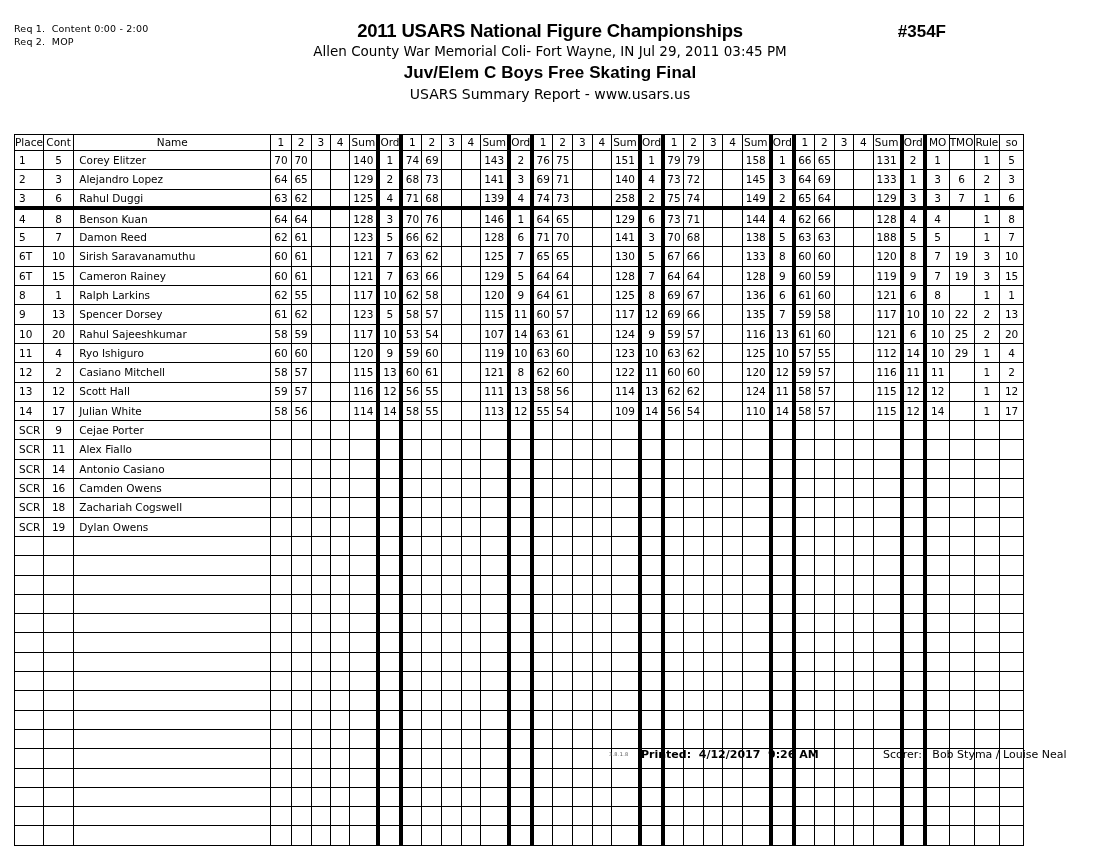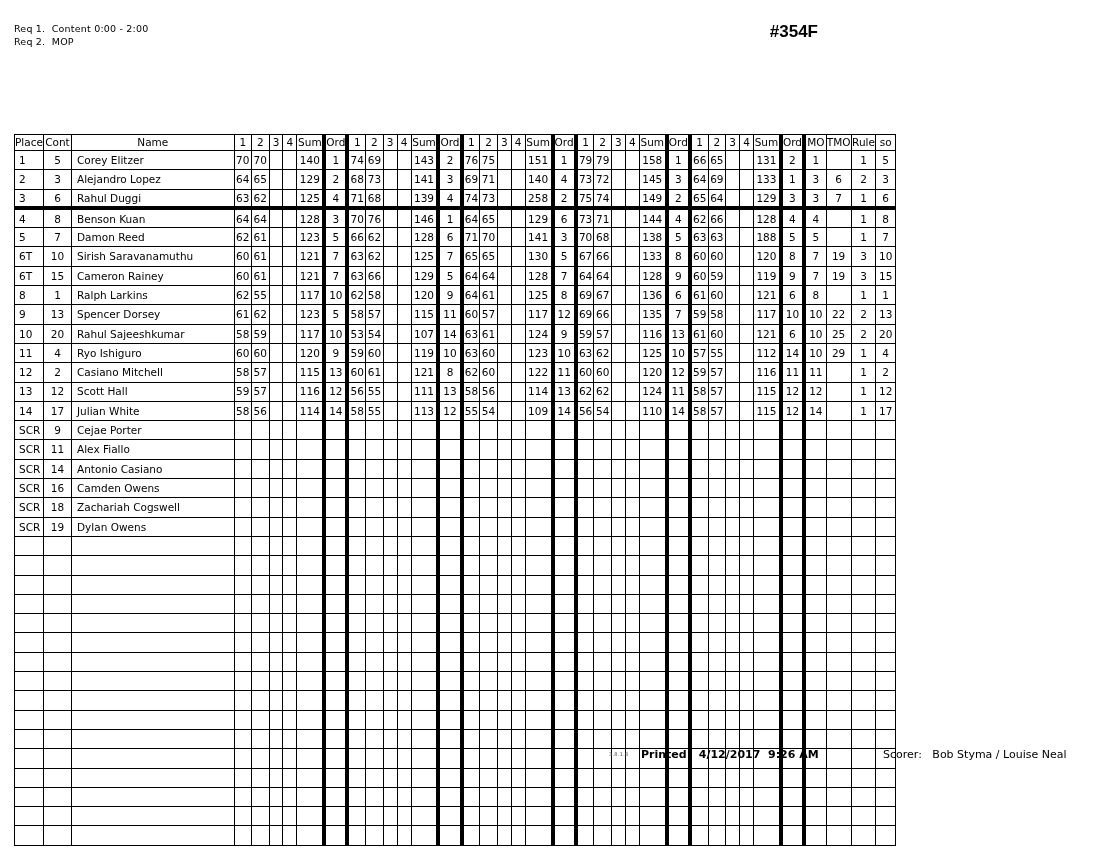--- a/index.html
+++ b/index.html
@@ -8,21 +8,21 @@
     margin: 0; padding: 0;
     background: #ffffff;
     width: 1100px; height: 850px;
     overflow: hidden;
   }
   body {
     font-family: "DejaVu Sans", sans-serif;
     color: #000000;
     -webkit-font-smoothing: none;
   }
-  .page { position: relative; width: 896px; height: 850px; }
+  .page { position: relative; width: 1024px; height: 850px; }
 
   
   .req-block {
     position: absolute; left: 14px; top: 22px;
     font-size: 9.5px; line-height: 13px;
     letter-spacing: 0.2px;
   }
   .req-line { white-space: pre; }
 
   .title-wrap {
@@ -108,20 +108,26 @@
 </head>
 <body>
 
 <div class="page">
 
   <div class="req-block">
     <div class="req-line">Req 1.  Content 0:00 - 2:00</div>
     <div class="req-line">Req 2.  MOP</div>
   </div>
 
+  <div class="title-wrap">
+    <div class="title-main">2011 USARS National Figure Championships</div>
+    <div class="title-venue">Allen County War Memorial Coli- Fort Wayne, IN  Jul 29, 2011  03:45 PM</div>
+    <div class="title-event">Juv/Elem C Boys Free Skating Final</div>
+    <div class="title-sub">USARS Summary Report - www.usars.us</div>
+  </div>
   <div class="event-num">#354F</div>
 
   <table class="sheet">
     <colgroup id="colgrp">
         <col style="width: 28px;">
         <col style="width: 31px;">
         <col style="width: 208px;">
         <col style="width: 21px;">
         <col style="width: 21px;">
         <col style="width: 21px;">

